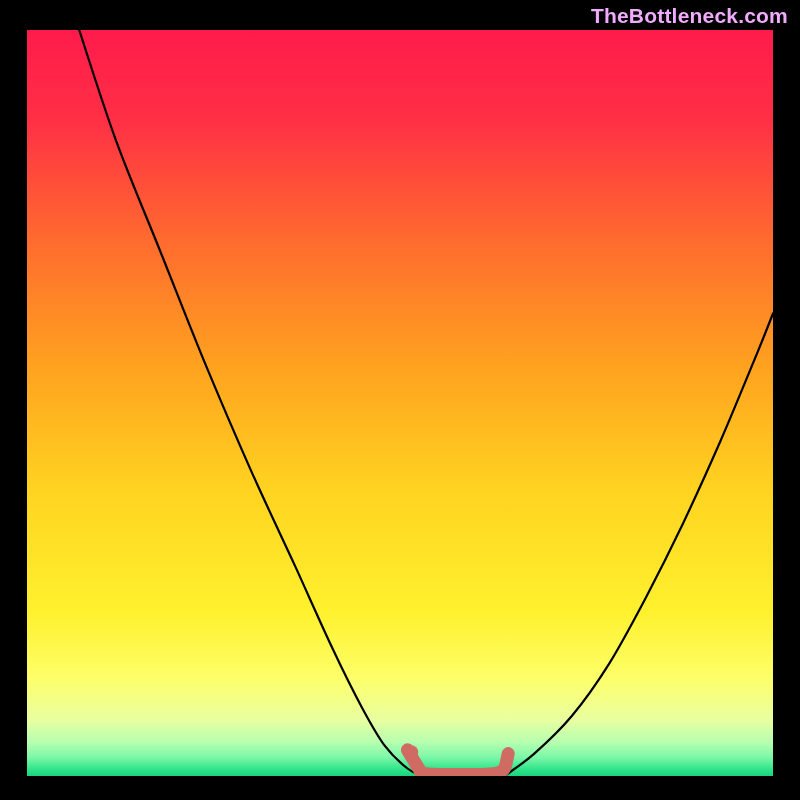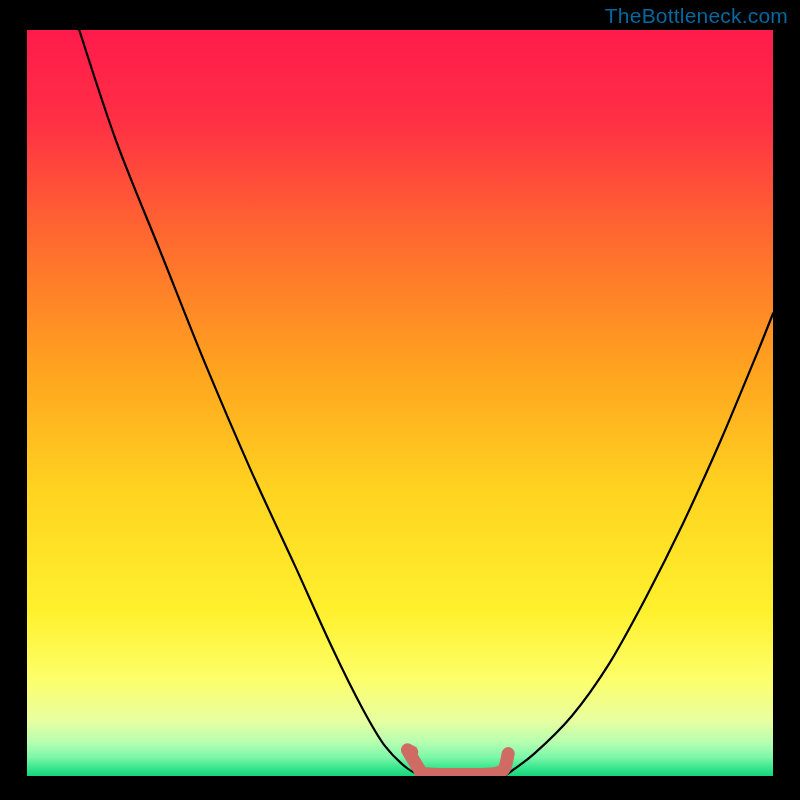--- a/index.html
+++ b/index.html
@@ -16,23 +16,23 @@
     left: 0;
     top: 0;
     width: 800px;
     height: 800px;
     background: #000;
   }
   .attribution {
     position: absolute;
     top: 4px;
     right: 12px;
-    color: #0369a1;
+    color: #f0abfc;
     font-size: 21px;
-    font-weight: 400;
+    font-weight: 700;
     letter-spacing: 0.2px;
     user-select: none;
   }
   .plot {
     position: absolute;
     left: 27px;
     top: 30px;
     width: 746px;
     height: 746px;
   }

